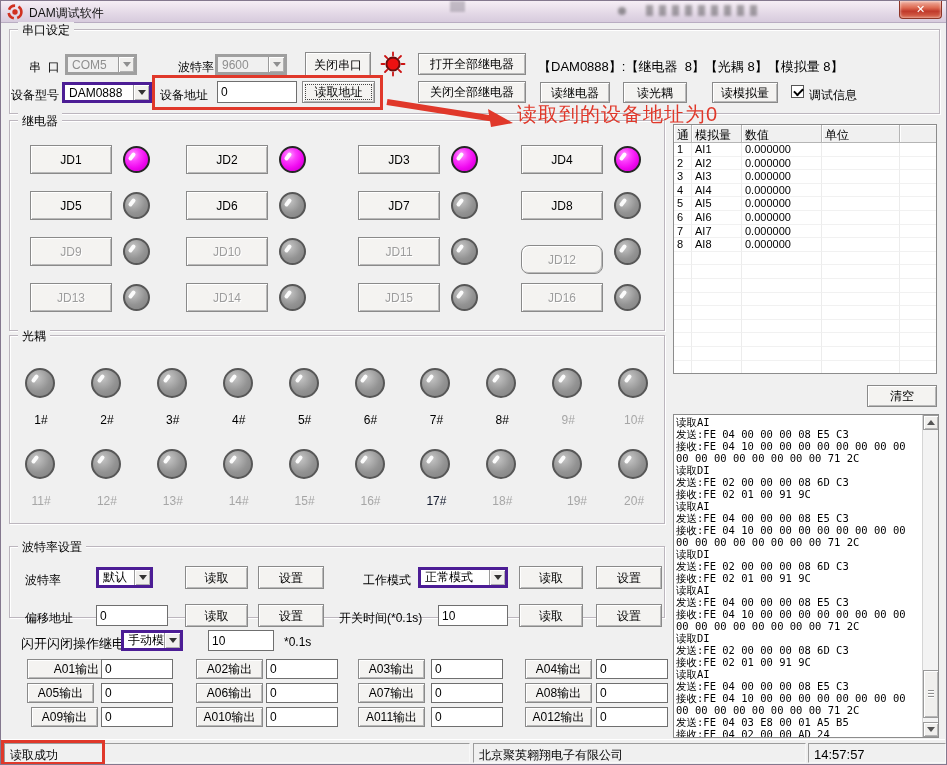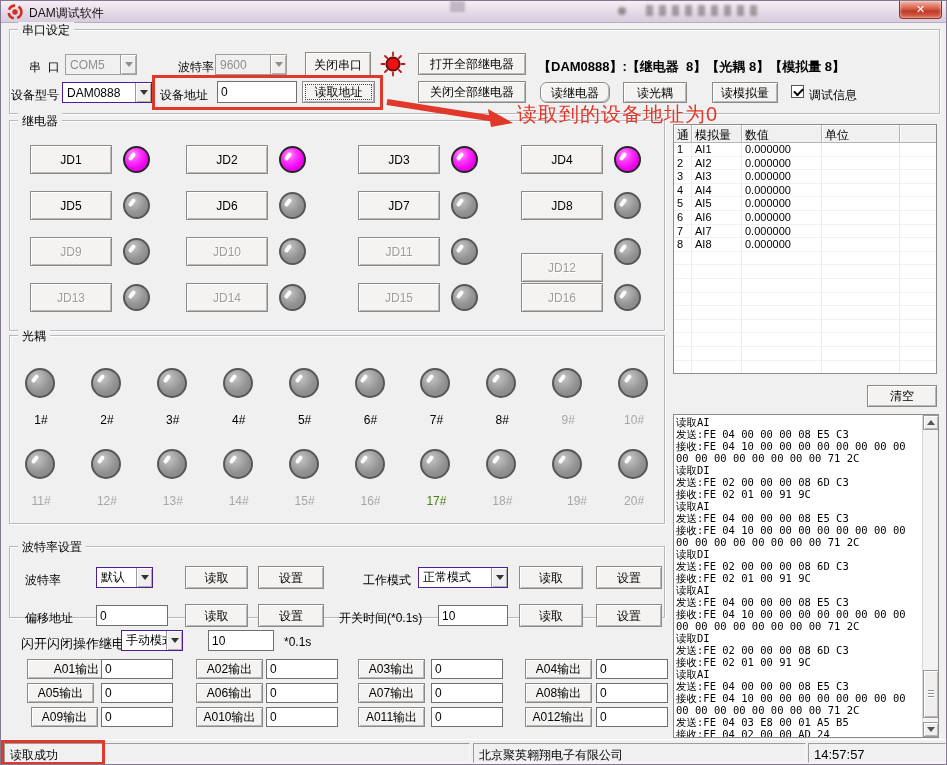--- a/index.html
+++ b/index.html
@@ -24,21 +24,21 @@
   
   .group { position:absolute; border:1px solid #bcb6be; box-shadow:inset 1px 1px 0 #fff,1px 1px 0 #fff; }
   .group-title { position:absolute; top:-8px; left:8px; background:#f0f0f0; padding:0 4px; font-size:12px; }
   .lbl { position:absolute; white-space:pre; font-size:12px; }
   .btn { position:absolute; background:#f4f3f1; border:1px solid #8a8a8a;
     box-shadow:inset 1px 1px 0 #fff,inset -1px -1px 0 #b9b9b9; font-size:12px;
     font-family:inherit; text-align:center; cursor:pointer; color:#000; line-height:1; }
   .btn.dim { color:#9d9d9d; text-shadow:1px 1px 0 #fff; }
   .btn.focused { outline:1px dotted #444; outline-offset:-4px; }
   .tbx { position:absolute; background:#fff; border:1px solid #6f6f6f; font-size:12px; font-family:inherit; padding:1px 3px; color:#000; }
-  .combo { position:absolute; background:#fff; border:1px solid #4c1d95; display:flex; align-items:center; font-size:12px; cursor:pointer; }
+  .combo { position:absolute; background:#fff; border:3px solid #4c1d95; display:flex; align-items:center; font-size:12px; cursor:pointer; }
   .combo .val { padding:0 4px; overflow:hidden; white-space:nowrap; flex:1; }
   .combo .arrow { width:16px; align-self:stretch; background:#f0efed; border-left:1px solid #9a9a9a;
     box-shadow:inset 1px 1px 0 #fff,inset -1px -1px 0 #b0b0b0; display:flex; align-items:center; justify-content:center; }
   .combo .arrow i { width:0; height:0; border:4px solid transparent; border-top:5px solid #333; margin-top:4px; }
   .combo.disabled { background:#f0f0f0; color:#8f8f8f; border-color:#9f9f9f; }
   .combo.disabled .arrow i { border-top-color:#8f8f8f; }
   .led { position:absolute; border-radius:50%; }
   .led.on { background:radial-gradient(circle at 36% 30%,#ff9dff 0%,#fb3cfb 30%,#ef06ef 62%,#bb00bb 100%); border:2px solid #262626; }
   .led.off { background:radial-gradient(circle at 36% 30%,#c6c6c6 0%,#939393 55%,#7f7f7f 100%); border:2px solid #575757; }
   .led::after { content:""; position:absolute; left:23%; top:16%; width:4px; height:9px; background:#fff; border-radius:3px; transform:rotate(38deg); opacity:.95; }
@@ -124,34 +124,34 @@
       <line x1="1.5" y1="13" x2="4.5" y2="13"></line>
         <line x1="21.5" y1="13" x2="24.5" y2="13"></line>
       <line x1="5" y1="5" x2="7.2" y2="7.2"></line>
         <line x1="21" y1="5" x2="18.8" y2="7.2"></line>
       <line x1="5" y1="21" x2="7.2" y2="18.8"></line>
         <line x1="21" y1="21" x2="18.8" y2="18.8"></line>
     </g>
     <circle cx="13" cy="13" r="6.6" fill="#ee1111" stroke="#6d0d0d" stroke-width="2"></circle>
   </svg>
   <button class="btn" style="left:417px;top:52px;width:108px;height:22px;">打开全部继电器</button>
-  <span class="lbl" style="left:537px;top:57px;font-weight:bold;font-size:13px;">【DAM0888】:【继电器  8】【光耦 8】【模拟量 8】</span>
+  <span class="lbl" style="left:537px;top:57px;font-weight:normal;font-size:13px;">【DAM0888】:【继电器  8】【光耦 8】【模拟量 8】</span>
 
   <span class="lbl" style="left:10px;top:86px;">设备型号</span>
   <div class="combo" style="left:61px;top:81px;width:90px;height:21px;">
     <span class="val">DAM0888</span>
     <span class="arrow">
         <i></i>
       </span>
   </div>
   <span class="lbl" style="left:159px;top:86px;">设备地址</span>
   <input class="tbx" style="left: 216px; top: 80px; width: 80px; height: 22px;" value="0">
   <button class="btn focused" style="left:301px;top:80px;width:73px;height:22px;">读取地址</button>
   <button class="btn" style="left:417px;top:80px;width:108px;height:22px;">关闭全部继电器</button>
-  <button class="btn" style="left:539px;top:81px;width:70px;height:21px;border-radius:7px;">读继电器</button>
+  <button class="btn" style="left:539px;top:81px;width:70px;height:21px;">读继电器</button>
   <button class="btn" style="left:622px;top:81px;width:64px;height:21px;">读光耦</button>
   <button class="btn" style="left:711px;top:81px;width:66px;height:21px;">读模拟量</button>
   <span class="checkbox checked" id="debug-checkbox" style="left:790px;top:84px;"></span>
   <span class="lbl" style="left:808px;top:86px;">调试信息</span>
 
   <div class="red-box" style="left:151px;top:74px;width:231px;height:35px;"></div>
   <svg class="annot-arrow" style="left:382px;top:96px;" width="135" height="32" viewBox="0 0 135 32">
     <line x1="4" y1="5" x2="112" y2="22" stroke="#e0382a" stroke-width="6"></line>
     <polygon points="130,26 105,12 108,30" fill="#e0382a"></polygon>
   </svg>
@@ -174,21 +174,21 @@
       <button class="btn relay-btn" style="left: 348px; top: 70px;">JD7</button>
       <span class="led off" style="left: 441px; top: 71px; width: 27px; height: 27px;"></span>
       <button class="btn relay-btn" style="left: 511px; top: 70px;">JD8</button>
       <span class="led off" style="left: 604px; top: 71px; width: 27px; height: 27px;"></span>
       <button class="btn relay-btn dim" style="left: 20px; top: 116px;">JD9</button>
       <span class="led off" style="left: 113px; top: 117px; width: 27px; height: 27px;"></span>
       <button class="btn relay-btn dim" style="left: 176px; top: 116px;">JD10</button>
       <span class="led off" style="left: 269px; top: 117px; width: 27px; height: 27px;"></span>
       <button class="btn relay-btn dim" style="left: 348px; top: 116px;">JD11</button>
       <span class="led off" style="left: 441px; top: 117px; width: 27px; height: 27px;"></span>
-      <button class="btn relay-btn dim" style="left: 511px; top: 132px;">JD12</button>
+      <button class="btn relay-btn dim" style="left: 511px; top: 124px; border-radius: 8px;">JD12</button>
       <span class="led off" style="left: 604px; top: 117px; width: 27px; height: 27px;"></span>
       <button class="btn relay-btn dim" style="left: 20px; top: 162px;">JD13</button>
       <span class="led off" style="left: 113px; top: 163px; width: 27px; height: 27px;"></span>
       <button class="btn relay-btn dim" style="left: 176px; top: 162px;">JD14</button>
       <span class="led off" style="left: 269px; top: 163px; width: 27px; height: 27px;"></span>
       <button class="btn relay-btn dim" style="left: 348px; top: 162px;">JD15</button>
       <span class="led off" style="left: 441px; top: 163px; width: 27px; height: 27px;"></span>
       <button class="btn relay-btn dim" style="left: 511px; top: 162px;">JD16</button>
       <span class="led off" style="left: 604px; top: 163px; width: 27px; height: 27px;"></span>
     </div>
@@ -221,21 +221,21 @@
       <span class="lbl" style="left: 81.9px; top: 158px; width: 30px; text-align: center; color: rgb(166, 166, 166);">12#</span>
       <span class="led off" style="left: 146.8px; top: 113px; width: 30px; height: 30px;"></span>
       <span class="lbl" style="left: 147.8px; top: 158px; width: 30px; text-align: center; color: rgb(166, 166, 166);">13#</span>
       <span class="led off" style="left: 212.7px; top: 113px; width: 30px; height: 30px;"></span>
       <span class="lbl" style="left: 213.7px; top: 158px; width: 30px; text-align: center; color: rgb(166, 166, 166);">14#</span>
       <span class="led off" style="left: 278.6px; top: 113px; width: 30px; height: 30px;"></span>
       <span class="lbl" style="left: 279.6px; top: 158px; width: 30px; text-align: center; color: rgb(166, 166, 166);">15#</span>
       <span class="led off" style="left: 344.5px; top: 113px; width: 30px; height: 30px;"></span>
       <span class="lbl" style="left: 345.5px; top: 158px; width: 30px; text-align: center; color: rgb(166, 166, 166);">16#</span>
       <span class="led off" style="left: 410.4px; top: 113px; width: 30px; height: 30px;"></span>
-      <span class="lbl" style="left: 411.4px; top: 158px; width: 30px; text-align: center; color: #4d7c0f;">17#</span>
+      <span class="lbl" style="left: 411.4px; top: 158px; width: 30px; text-align: center; color: #0f172a;">17#</span>
       <span class="led off" style="left: 476.3px; top: 113px; width: 30px; height: 30px;"></span>
       <span class="lbl" style="left: 477.3px; top: 158px; width: 30px; text-align: center; color: rgb(166, 166, 166);">18#</span>
       <span class="led off" style="left: 542.2px; top: 113px; width: 30px; height: 30px;"></span>
       <span class="lbl" style="left: 552px; top: 158px; width: 30px; text-align: center; color: rgb(166, 166, 166);">19#</span>
       <span class="led off" style="left: 608.1px; top: 113px; width: 30px; height: 30px;"></span>
       <span class="lbl" style="left: 609.1px; top: 158px; width: 30px; text-align: center; color: rgb(166, 166, 166);">20#</span>
     </div>
 
   <div class="group" style="left:8px;top:545px;width:656px;height:72px;">
     <span class="group-title">波特率设置</span>

